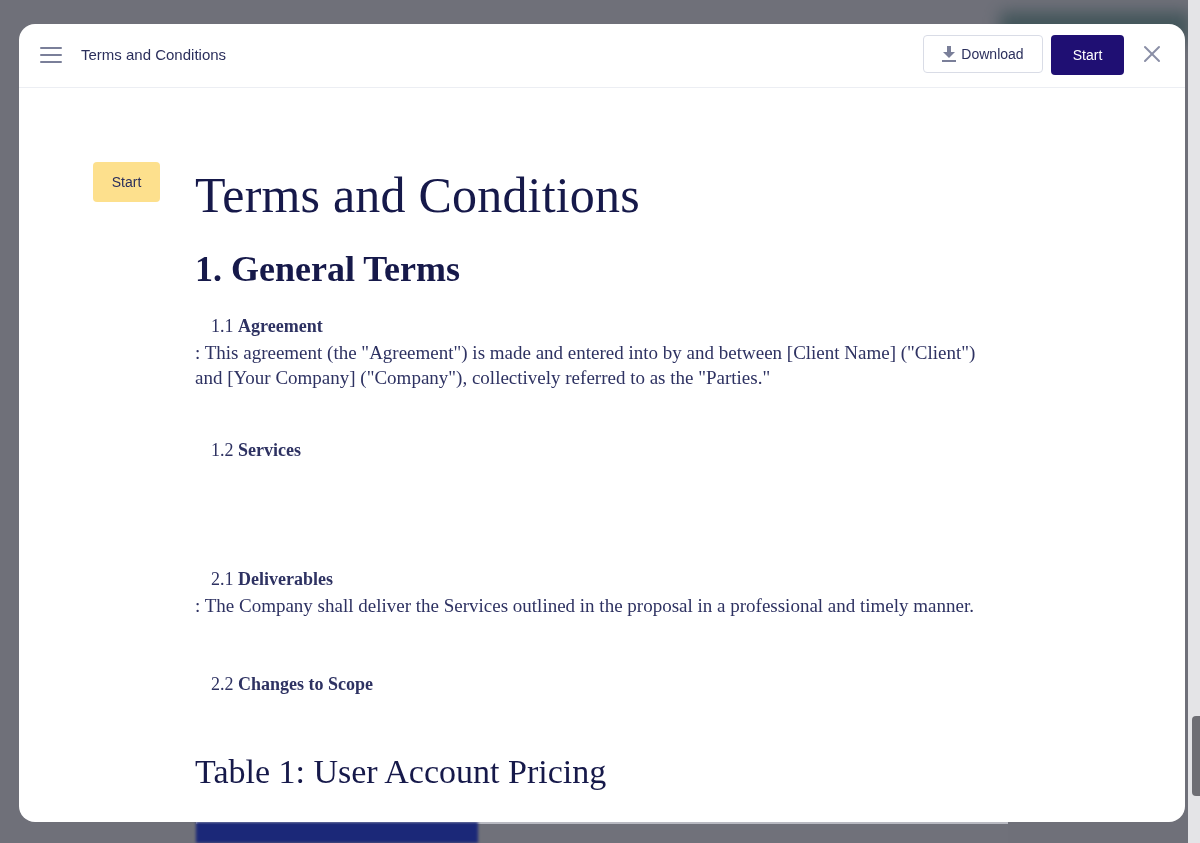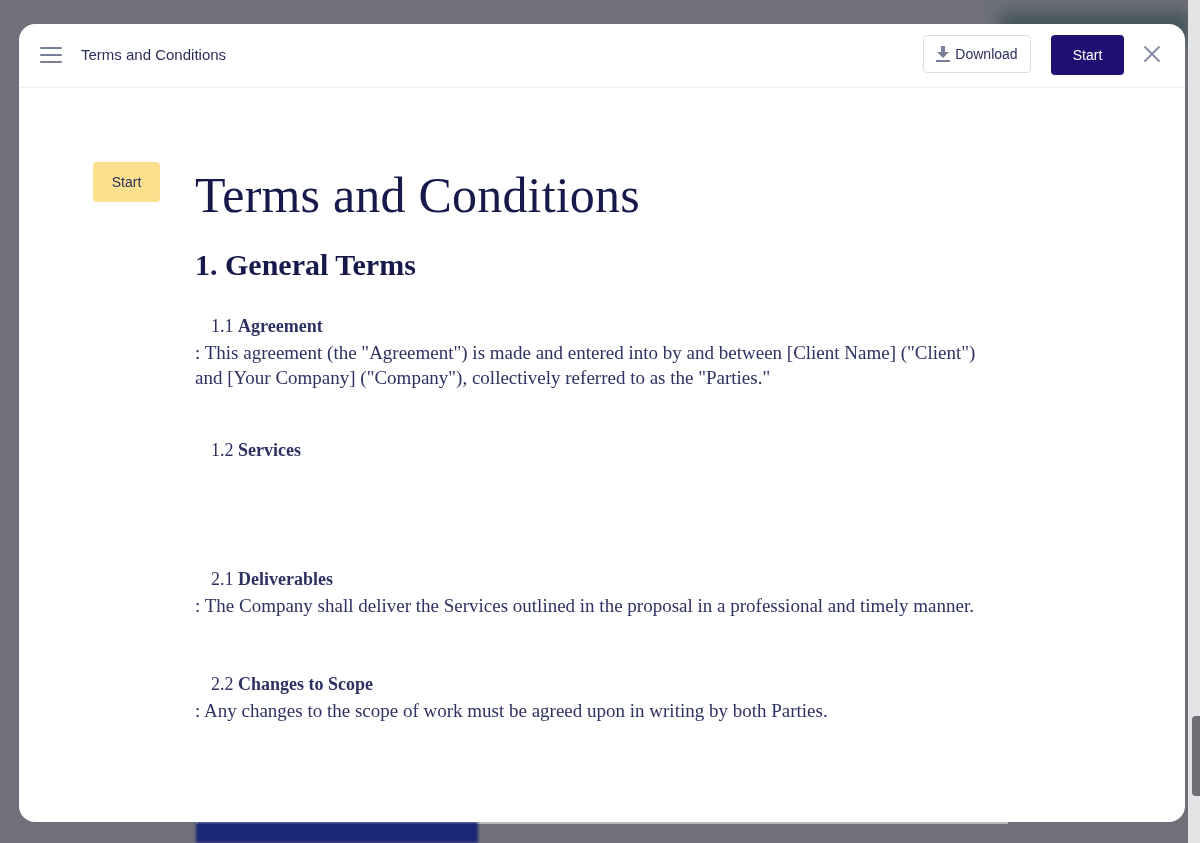--- a/index.html
+++ b/index.html
@@ -44,21 +44,21 @@
     position: absolute; left: 21px; top: 22px; width: 22px; height: 18px;
     cursor: pointer;
   }
   .menu-btn span {
     position: absolute; left: 0; width: 22px; height: 2px; background: #7a7f99; border-radius: 1px;
   }
   .header-title {
     position: absolute; left: 62px; top: 22px; font-size: 15px; color: #2b2f5c;
   }
   .download-btn {
-    position: absolute; left: 904px; top: 11px; width: 108px; height: 38px;
+    position: absolute; left: 904px; top: 11px; width: 120px; height: 38px;
     border: 1px solid #d9dce6; border-radius: 4px; background: #fff;
     display: flex; align-items: center; justify-content: center; gap: 5px;
     color: #2b2f5c; font-size: 14px; cursor: pointer; box-sizing: border-box;
   }
   .download-icon { width: 14px; height: 16px; }
   .start-btn {
     position: absolute; left: 1032px; top: 11px; width: 73px; height: 40px;
     background: #1f0f73; color: #fff; border-radius: 4px; border: none;
     font-size: 14px; display: flex; align-items: center; justify-content: center;
     cursor: pointer; font-family: "Liberation Sans", sans-serif;
@@ -75,21 +75,21 @@
     position: absolute; left: 74px; top: 74px; width: 67px; height: 40px;
     background: #fde08d; border-radius: 4px; color: #2b2f5c;
     font-family: "Liberation Sans", sans-serif; font-size: 14px;
     display: flex; align-items: center; justify-content: center; cursor: pointer;
   }
   .doc-title {
     position: absolute; left: 176px; top: 78px; margin: 0;
     font-size: 50px; font-weight: normal; color: #16194a; letter-spacing: 0.2px;
   }
   .h2 {
-    position: absolute; left: 176px; margin: 0; font-size: 30px; font-weight: bold; color: #16194a;
+    position: absolute; left: 176px; margin: 0; font-size: 36px; font-weight: bold; color: #16194a;
   }
   .h3 {
     position: absolute; left: 176px; margin: 16px; font-size: 18px; color: #2e3262;
   }
   .h3 b { font-weight: bold; }
   .para {
     position: absolute; left: 176px; width: 800px; margin: 0;
     font-size: 19px; line-height: 25px; color: #2e3262;
   }
   .table-title {
@@ -157,16 +157,16 @@
     <div class="h3" style="top:465px">
       <span>2.1</span>
       <b>Deliverables</b>
     </div>
     <p class="para" style="top:505px; width:790px">: The Company shall deliver the Services outlined in the proposal in a professional and timely manner.</p>
 
     <div class="h3" style="top:570px">
       <span>2.2</span>
       <b>Changes to Scope</b>
     </div>
-    <p class="para" style="top:610px">: Any changes to the scope of work must be agreed upon in writing by both Parties.</p>
 
+    <h2 class="table-title">Table 1: User Account Pricing</h2>
   </div>
 </div>
 
 </body></html>

